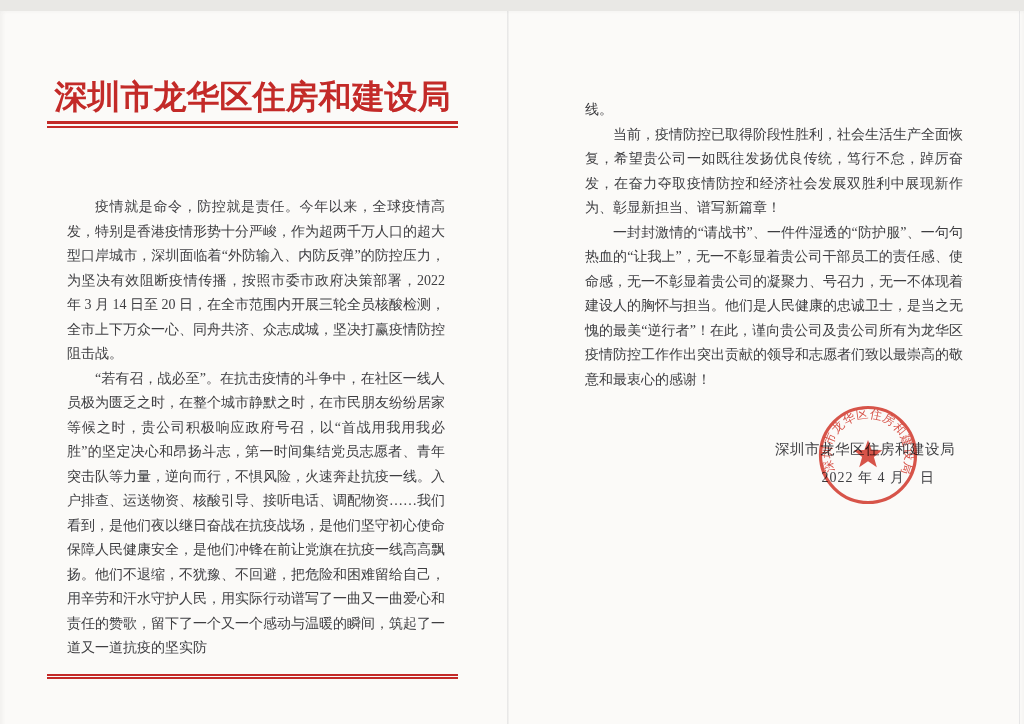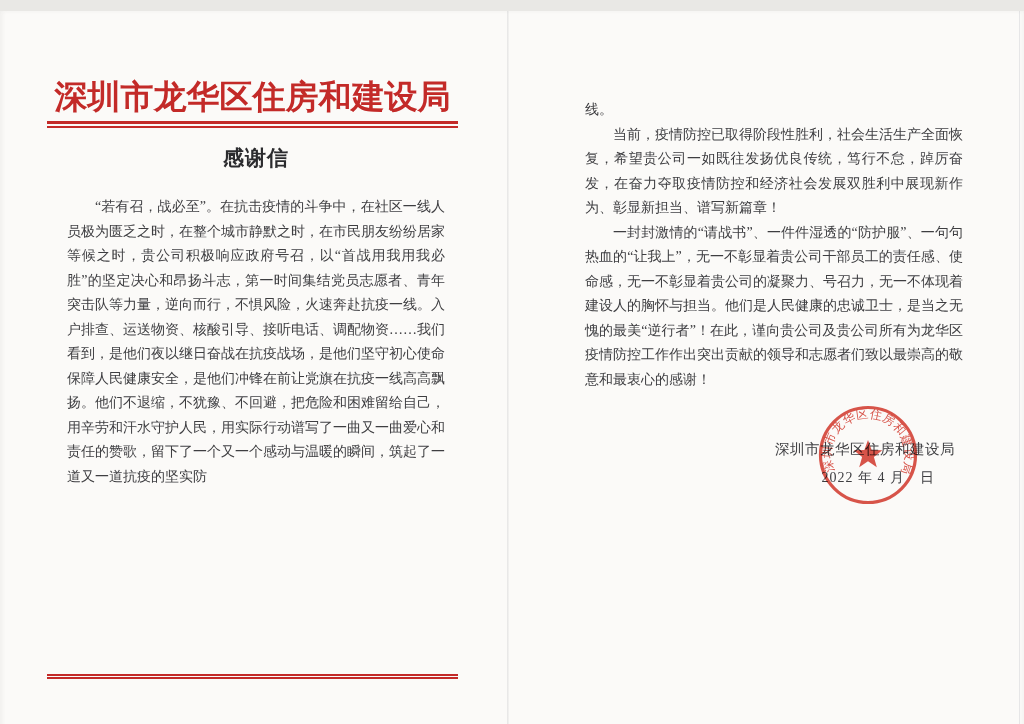--- a/index.html
+++ b/index.html
@@ -89,23 +89,23 @@
 
 <div class="sheet">
 
   <div class="fold"></div>
   <div class="edge-right"></div>
 
   <h1 class="letterhead-title">深圳市龙华区住房和建设局</h1>
 
   <div class="rule-double"></div>
 
-  <h2 class="letter-title">感谢信</h2>
 
   <div class="body-left">
+    <p class="para">疫情就是命令，防控就是责任。今年以来，全球疫情高发，特别是香港疫情形势十分严峻，作为超两千万人口的超大型口岸城市，深圳面临着“外防输入、内防反弹”的防控压力，为坚决有效阻断疫情传播，按照市委市政府决策部署，2022 年 3 月 14 日至 20 日，在全市范围内开展三轮全员核酸检测，全市上下万众一心、同舟共济、众志成城，坚决打赢疫情防控阻击战。</p>
     <p class="para">“若有召，战必至”。在抗击疫情的斗争中，在社区一线人员极为匮乏之时，在整个城市静默之时，在市民朋友纷纷居家等候之时，贵公司积极响应政府号召，以“首战用我用我必胜”的坚定决心和昂扬斗志，第一时间集结党员志愿者、青年突击队等力量，逆向而行，不惧风险，火速奔赴抗疫一线。入户排查、运送物资、核酸引导、接听电话、调配物资……我们看到，是他们夜以继日奋战在抗疫战场，是他们坚守初心使命保障人民健康安全，是他们冲锋在前让党旗在抗疫一线高高飘扬。他们不退缩，不犹豫、不回避，把危险和困难留给自己，用辛劳和汗水守护人民，用实际行动谱写了一曲又一曲爱心和责任的赞歌，留下了一个又一个感动与温暖的瞬间，筑起了一道又一道抗疫的坚实防</p>
   </div>
 
   <div class="footer-rule"></div>
 
   <div class="body-right">
     <p class="para no-indent">线。</p>
     <p class="para">当前，疫情防控已取得阶段性胜利，社会生活生产全面恢复，希望贵公司一如既往发扬优良传统，笃行不怠，踔厉奋发，在奋力夺取疫情防控和经济社会发展双胜利中展现新作为、彰显新担当、谱写新篇章！</p>
     <p class="para">一封封激情的“请战书”、一件件湿透的“防护服”、一句句热血的“让我上”，无一不彰显着贵公司干部员工的责任感、使命感，无一不彰显着贵公司的凝聚力、号召力，无一不体现着建设人的胸怀与担当。他们是人民健康的忠诚卫士，是当之无愧的最美“逆行者”！在此，谨向贵公司及贵公司所有为龙华区疫情防控工作作出突出贡献的领导和志愿者们致以最崇高的敬意和最衷心的感谢！</p>
   </div>

